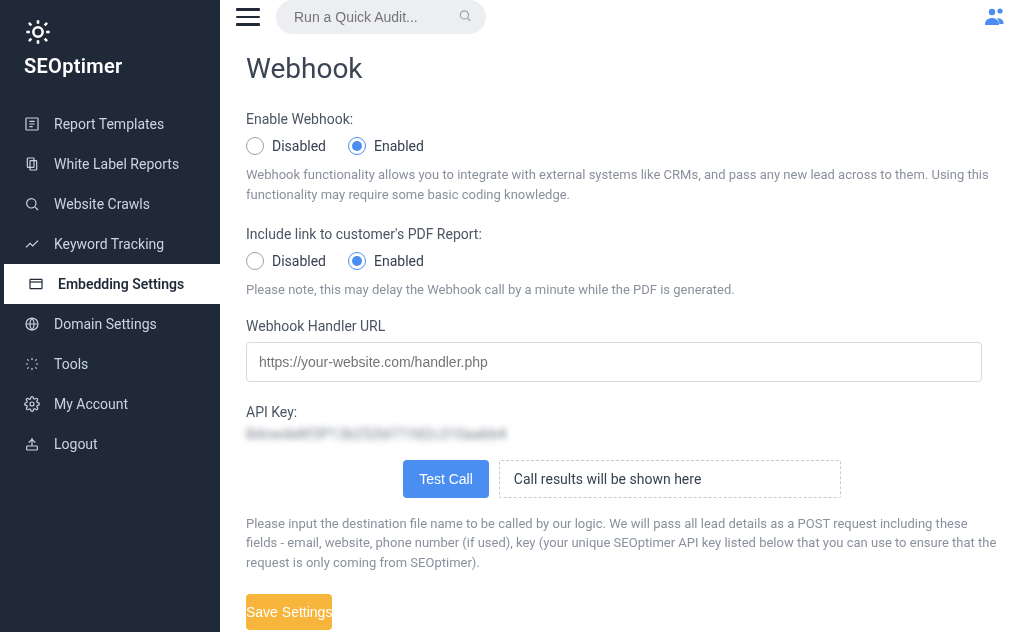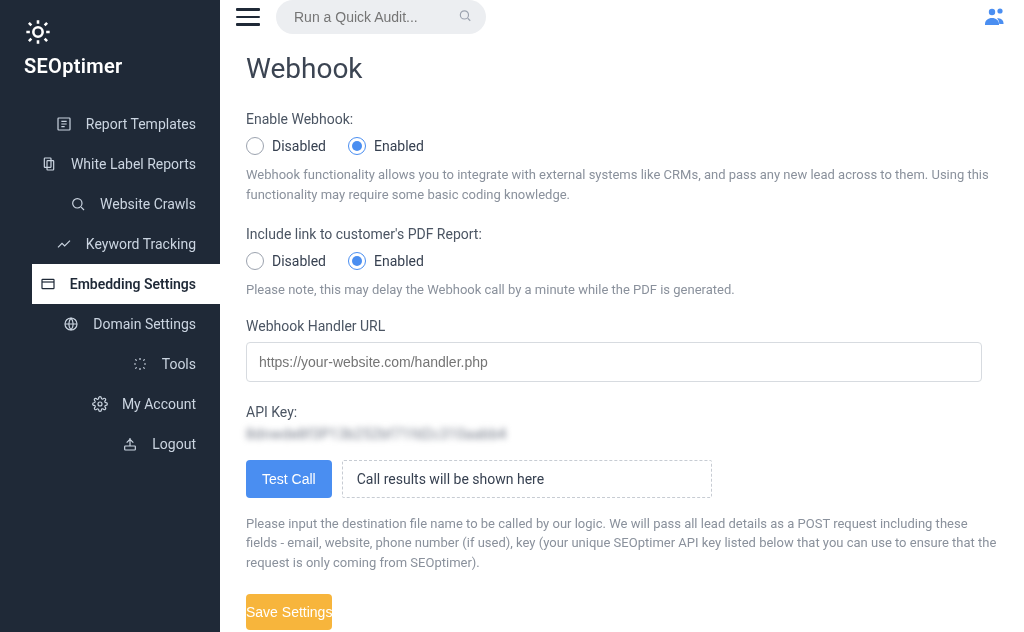--- a/index.html
+++ b/index.html
@@ -4,23 +4,23 @@
 <style>
 * { margin: 0; padding: 0; box-sizing: border-box; }
 body { font-family: -apple-system, BlinkMacSystemFont, "Segoe UI", Roboto, "Helvetica Neue", Arial, sans-serif; font-size: 14px; color: #333; background: #fff; }
 .app { display: flex; width: 1024px; height: 632px; overflow: hidden; }
 
 
 .sidebar { width: 220px; background: #1f2937; color: #cbd5e1; display: flex; flex-direction: column; flex-shrink: 0; }
 .logo-area { padding: 18px 24px 18px 24px; display: flex; align-items: flex-start; gap: 8px; flex-direction: column; }
 .logo-mark { width: 28px; height: 28px; color: #fff; }
 .logo-text { color: #fff; font-size: 20px; font-weight: 600; letter-spacing: 0.3px; }
-.nav { display: flex; flex-direction: column; padding-top: 8px; align-items: flex-end; }
+.nav { display: flex; flex-direction: column; padding-top: 8px; }
 .nav-item { display: flex; align-items: center; gap: 14px; padding: 12px 24px; color: #cbd5e1; cursor: pointer; font-size: 14px; }
-.nav-item.active { background: #fff; color: #1f2937; font-weight: 600; border-left: 4px solid #1f2937; padding-left: 8px; }
+.nav-item.active { background: #fff; color: #1f2937; font-weight: 600; border-left: 4px solid #1f2937; padding-left: 24px; }
 .nav-icon { width: 16px; height: 16px; flex-shrink: 0; display: inline-flex; align-items: center; justify-content: center; }
 
 
 .main { flex: 1; display: flex; flex-direction: column; background: #fff; overflow: auto; }
 .topbar { height: 56px; display: flex; align-items: center; padding: 0 16px; gap: 16px; }
 .hamburger { width: 24px; height: 24px; cursor: pointer; display: flex; flex-direction: column; justify-content: center; gap: 5px; }
 .hamburger span { display: block; height: 2.5px; background: #1f2937; border-radius: 1px; }
 .search-wrap { position: relative; }
 .search-input { width: 210px; height: 34px; border: none; border-radius: 17px; background: #eceef1; padding: 0 40px 0 18px; font-size: 14px; color: #6b7280; outline: none; }
 .search-icon { position: absolute; right: 14px; top: 50%; transform: translateY(-50%); color: #9ca3af; }
@@ -33,23 +33,23 @@
 .radio-row { display: flex; align-items: center; gap: 22px; margin-bottom: 10px; }
 .radio-opt { display: flex; align-items: center; gap: 8px; cursor: pointer; }
 .radio-circle { width: 18px; height: 18px; border: 1.5px solid #9ca3af; border-radius: 50%; display: inline-flex; align-items: center; justify-content: center; }
 .radio-circle.checked { border-color: #4a8ef1; }
 .radio-dot { width: 10px; height: 10px; background: #4a8ef1; border-radius: 50%; }
 .radio-label { font-size: 14px; color: #374151; }
 .help-text { font-size: 13px; color: #8a919c; line-height: 1.5; margin-bottom: 22px; }
 .section-gap { margin-bottom: 22px; }
 .text-input { width: 736px; height: 40px; border: 1px solid #d7dbe0; border-radius: 4px; padding: 0 12px; font-size: 14px; color: #374151; outline: none; }
 .api-key { filter: blur(3px); color: #6b7280; margin-top: 6px; margin-bottom: 18px; font-size: 14px; letter-spacing: 0.5px; }
-.test-row { display: flex; gap: 10px; margin-bottom: 16px; }
+.test-row { display: flex; gap: 10px; margin-bottom: 16px; justify-content: center; }
 .btn-test { background: #4a8ef1; color: #fff; border: none; border-radius: 4px; padding: 10px 16px; font-size: 14px; cursor: pointer; }
-.results-box { flex: 0 0 auto; width: 370px; border: 1px dashed #c7ccd3; border-radius: 2px; padding: 10px 14px; font-size: 14px; color: #374151; }
+.results-box { flex: 0 0 auto; width: 342px; border: 1px dashed #c7ccd3; border-radius: 2px; padding: 10px 14px; font-size: 14px; color: #374151; }
 .btn-save { background: #f7b53c; color: #fff; border: none; border-radius: 4px; padding: 10px 0; font-size: 14px; cursor: pointer; }
 </style>
 </head>
 <body>
 
 <div class="app">
 
   <aside class="sidebar">
     <div class="logo-area">
       <span class="logo-mark">

